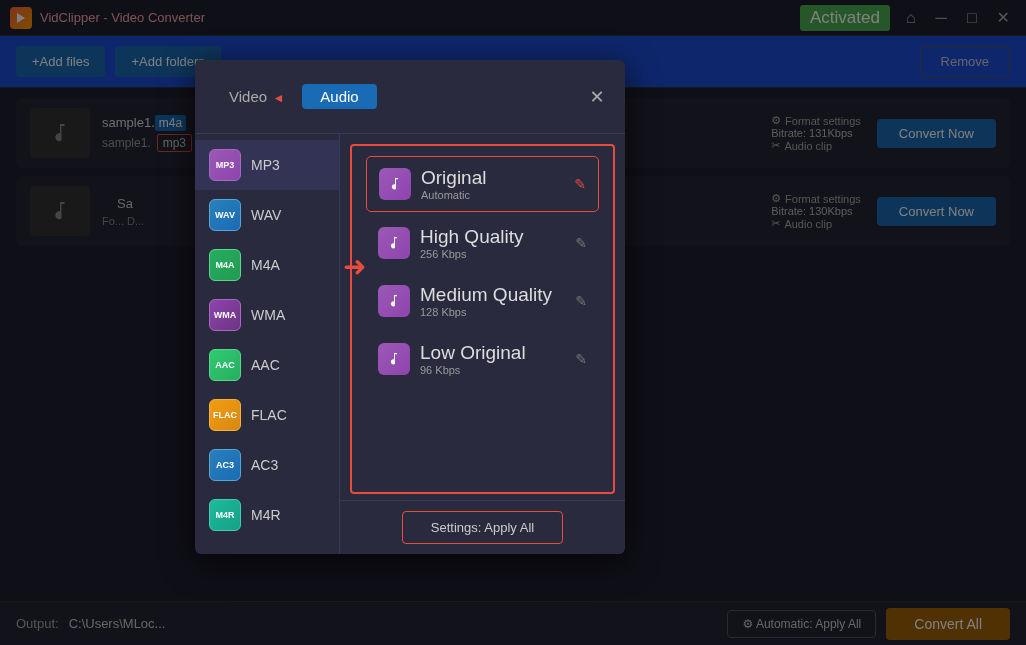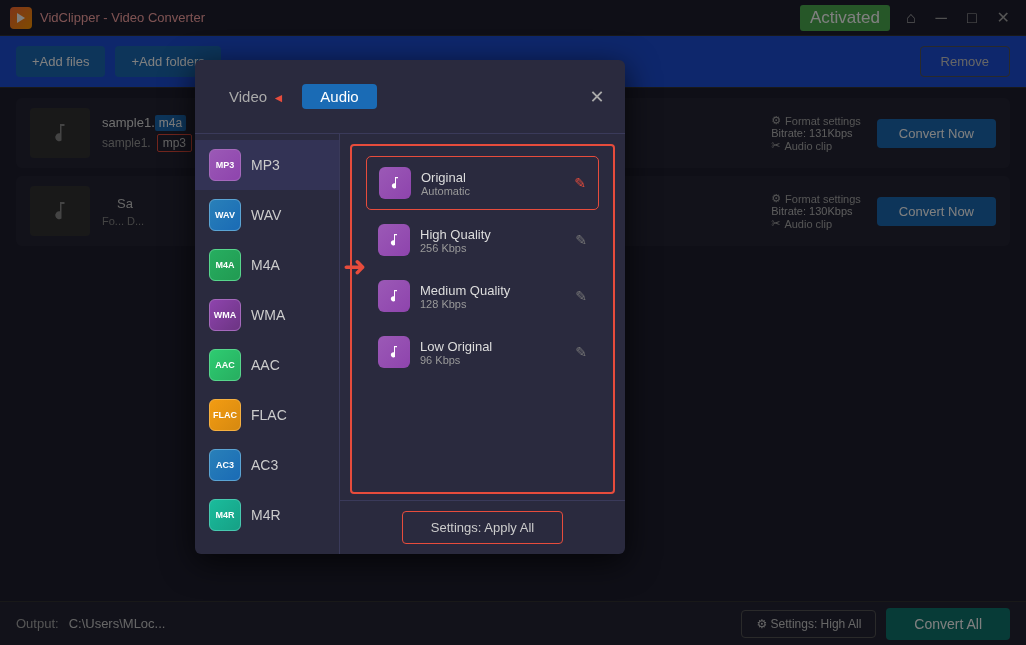--- a/index.html
+++ b/index.html
@@ -202,21 +202,21 @@
       border: 1px solid #555;
       padding: 6px 14px;
       border-radius: 4px;
       font-size: 12px;
       cursor: pointer;
       display: flex;
       align-items: center;
       gap: 5px;
     }
     .btn-convert-all {
-      background: #0f766e;
+      background: #a16207;
       color: white;
       border: none;
       padding: 8px 28px;
       border-radius: 4px;
       font-size: 14px;
       cursor: pointer;
     }
 
     
     .modal-overlay {
@@ -332,21 +332,21 @@
       display: flex;
       align-items: center;
       justify-content: center;
       color: white;
       font-size: 14px;
       flex-shrink: 0;
     }
     .quality-text { flex: 1; }
     .quality-name {
       color: #ddd;
-      font-size: 13px;
+      font-size: 19px;
       font-weight: 500;
     }
     .quality-detail {
       color: #999;
       font-size: 11px;
     }
     .quality-edit {
       color: #777;
       font-size: 14px;
     }
@@ -472,21 +472,21 @@
         <button class="btn-convert-now">Convert Now</button>
       </div>
     </div>
   </div>
 
 </div>
 
 <div class="bottom-bar">
   <span class="output-label">Output:</span>
   <span class="output-path">C:\Users\MLoc...</span>
-  <button class="btn-settings-apply">⚙ Settings: High All</button>
+  <button class="btn-settings-apply">⚙ Automatic: Apply All</button>
   <button class="btn-convert-all">Convert All</button>
 </div>
 
 <div class="modal-overlay"></div>
 
 <div class="modal">
 
   <div class="modal-header">
     <div class="modal-tab modal-tab-video">
       <span>Video</span><span class="video-tab-arrow"> ◄</span>

